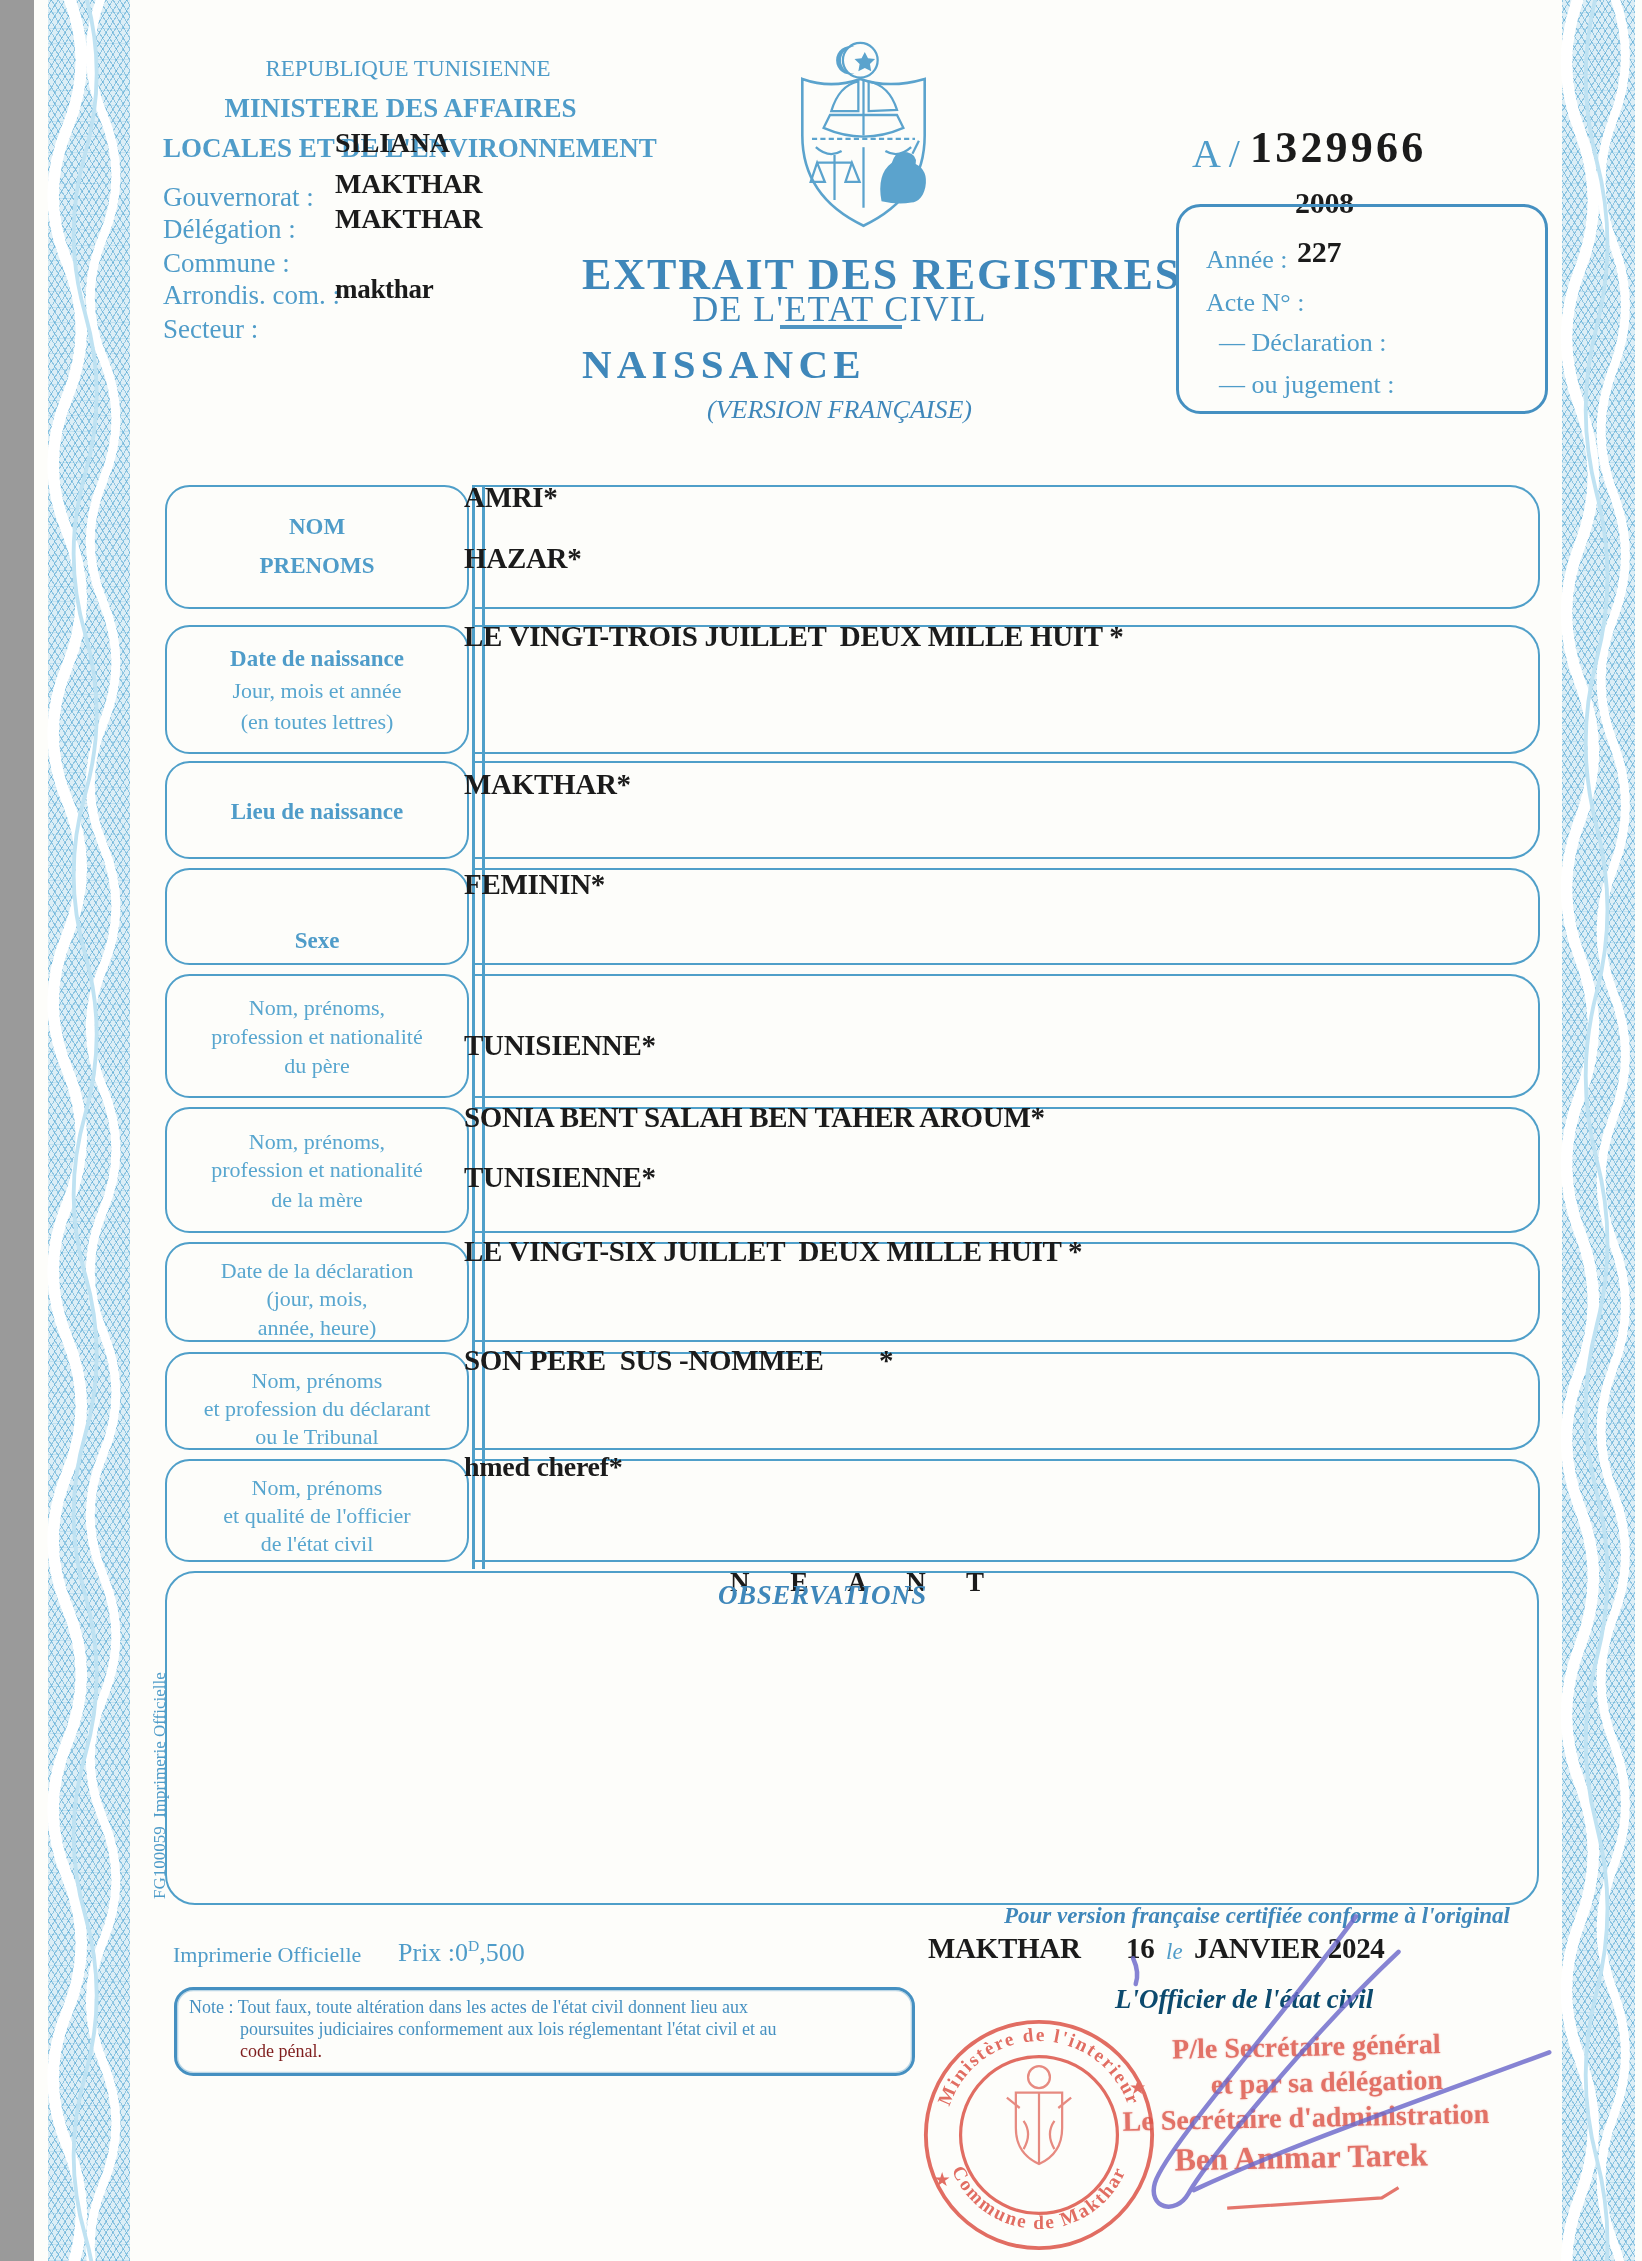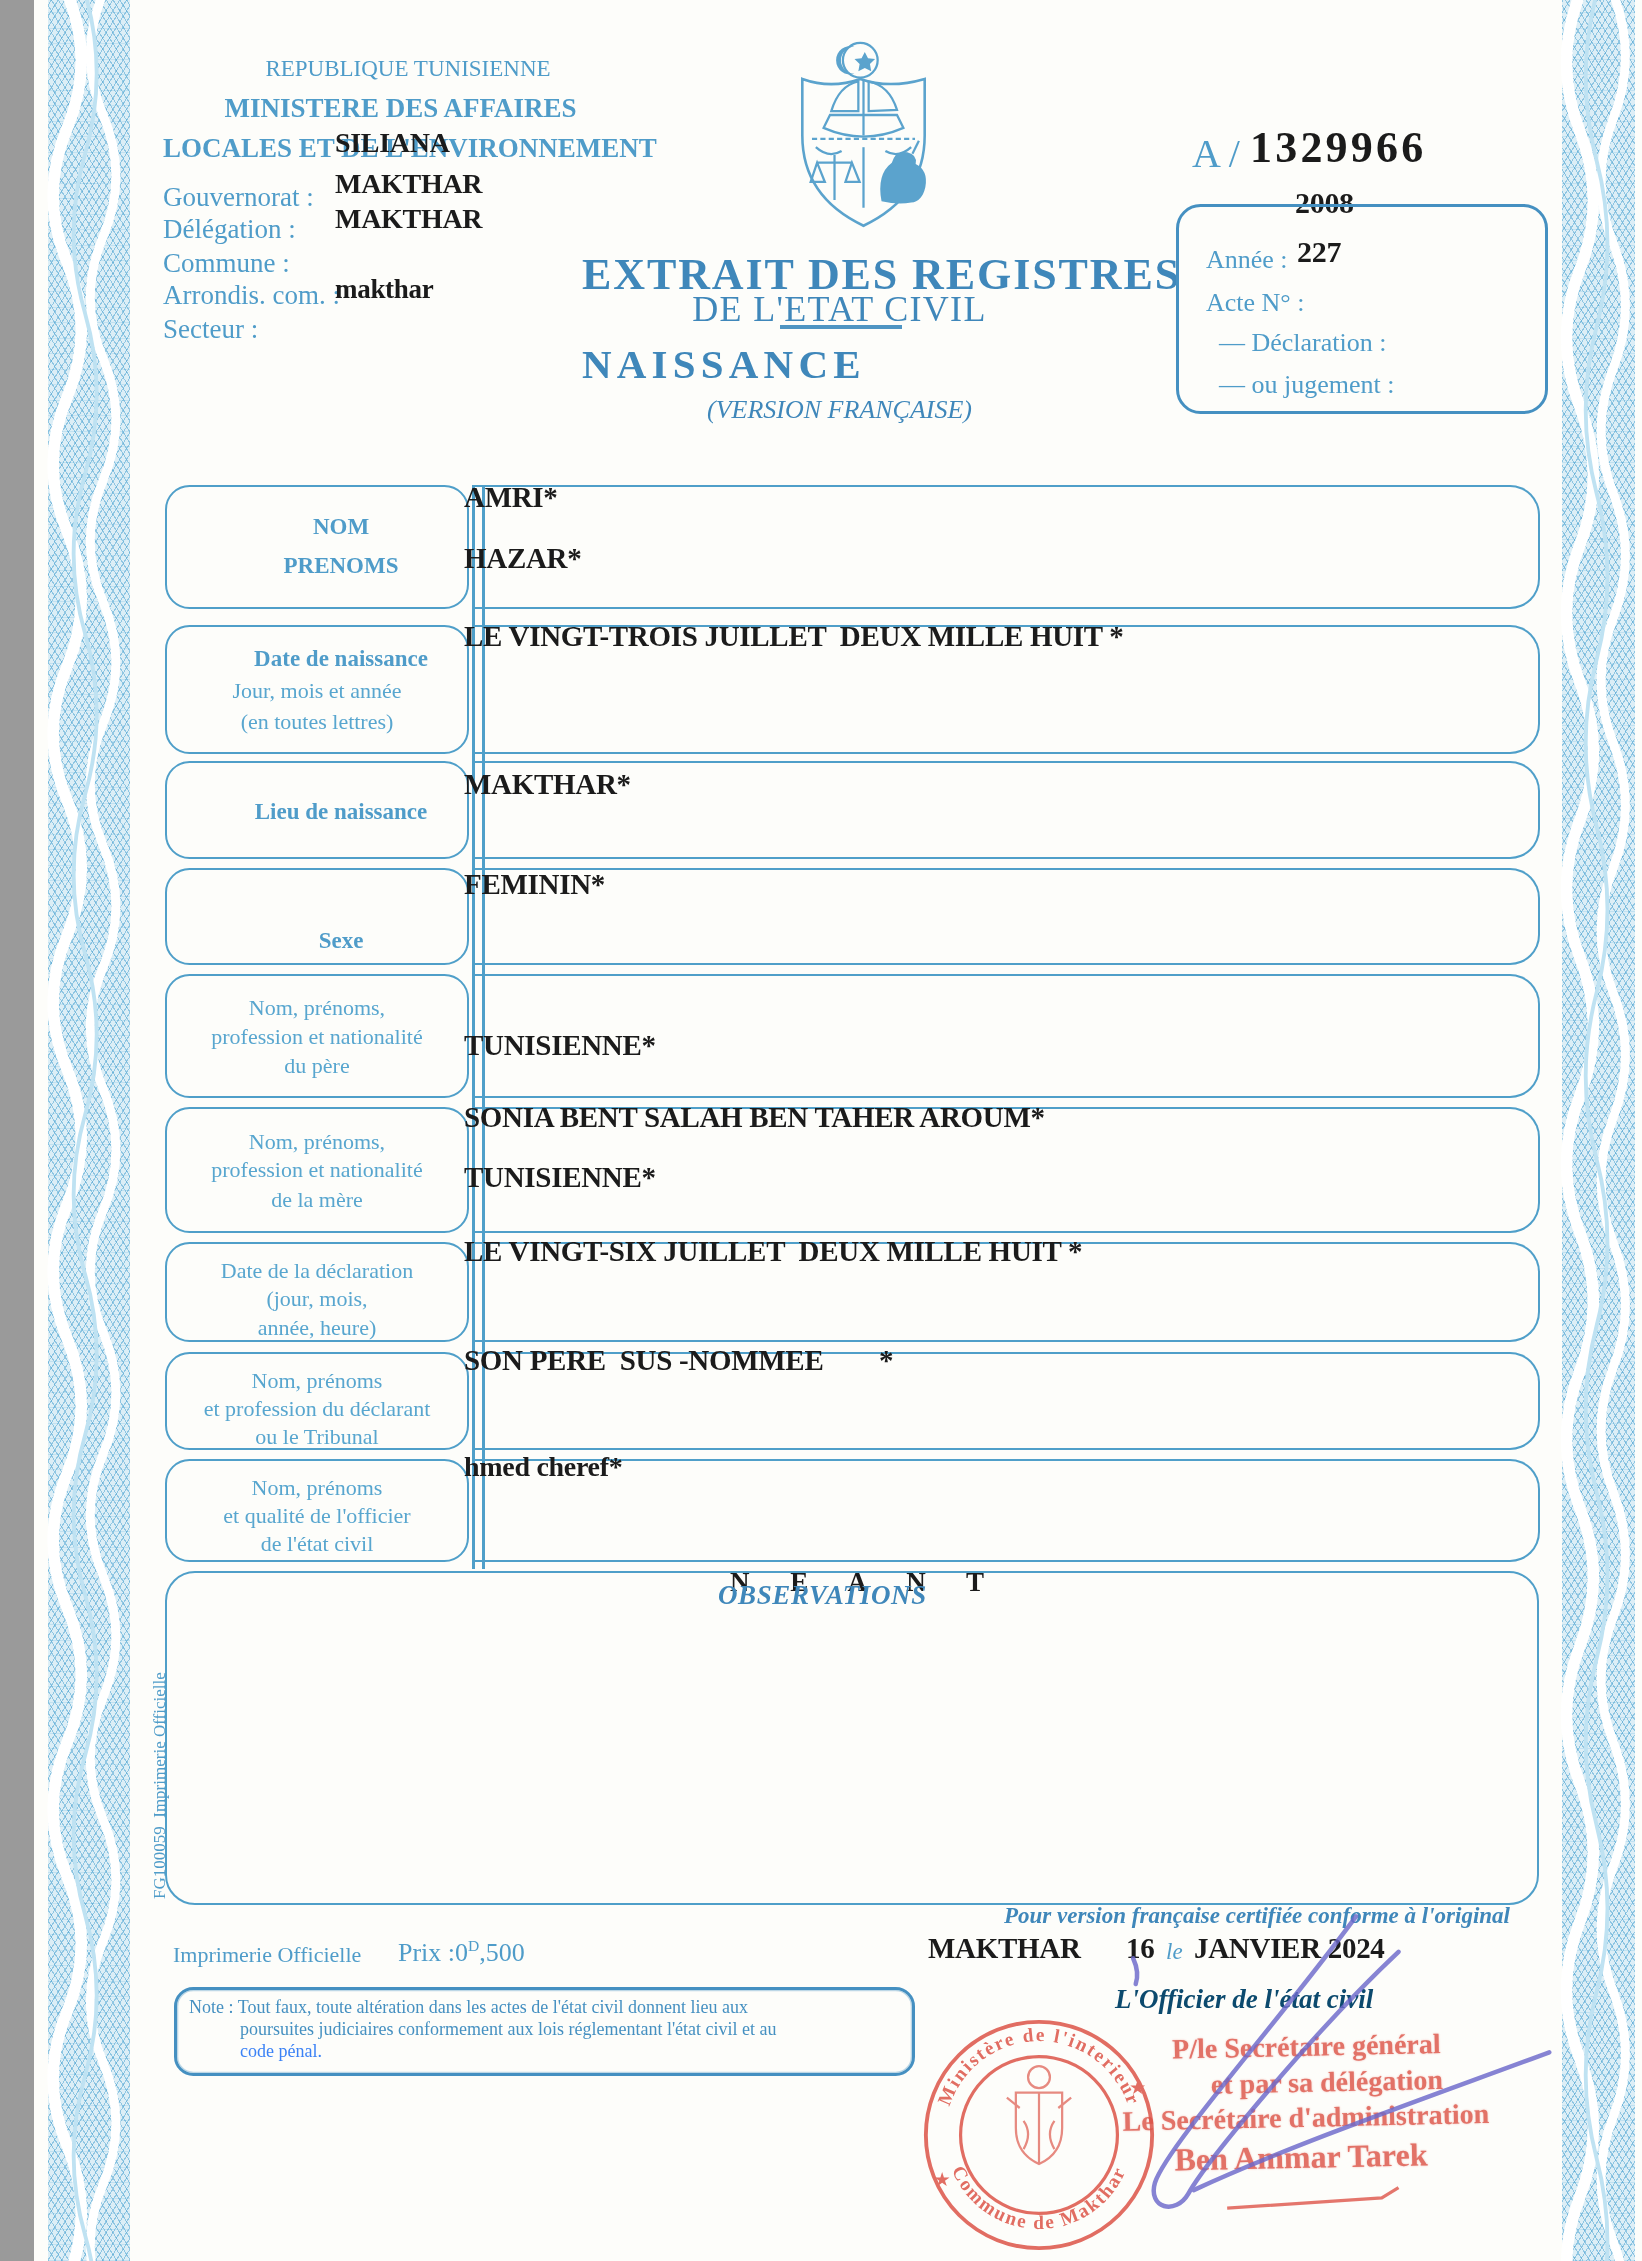--- a/index.html
+++ b/index.html
@@ -3,21 +3,21 @@
 <meta charset="utf-8">
 <style>
   html,body{margin:0;padding:0;background:#9a9a9a;}
   .page{position:relative;width:1643px;height:2261px;background:#fdfdfa;overflow:hidden;
         font-family:"Liberation Serif",serif;margin-left:34px;}
   .t{position:absolute;line-height:1;white-space:pre;}
   .blue{color:#4f9cc9;}
   .tblue{color:#3f87ba;}
   .typed{color:#1b1b1b;font-weight:bold;letter-spacing:-0.3px;}
   .lab{position:absolute;left:131px;width:304px;text-align:center;color:#58a6cf;font-size:22px;line-height:1;}
-  .labB{color:#4f9cc9;font-weight:bold;font-size:23px;padding-left:24px;}
+  .labB{color:#4f9cc9;font-weight:bold;font-size:23px;}
   .lbox{position:absolute;left:131px;width:304px;border:2.6px solid #4f9fc9;border-radius:24.5px;box-sizing:border-box;}
   .vbox{position:absolute;left:441px;width:1065px;border:2.6px solid #4f9fc9;border-left:none;
         border-radius:0 30px 30px 0;box-sizing:border-box;}
   .vline{position:absolute;width:2.6px;background:#4f9fc9;}
   .strip{position:absolute;top:0;height:2261px;
      background-color:rgba(187,224,241,.5);
      background-image:
        repeating-linear-gradient(58deg, rgba(80,165,210,.55) 0 1px, transparent 1px 5.8px),
        repeating-linear-gradient(-58deg, rgba(80,165,210,.55) 0 1px, transparent 1px 5.8px),
        repeating-linear-gradient(0deg, rgba(130,195,228,.3) 0 1.3px, transparent 1.3px 15.5px);}
@@ -169,21 +169,21 @@
   <div class="t blue" style="left:364px;top:1938px;font-size:26px"><span>Prix :0</span><span class="sup">D</span><span>,500</span></div>
   <div class="t typed" style="left:894px;top:1934px;font-size:29px">MAKTHAR</div>
   <div class="t typed" style="left:1092px;top:1934px;font-size:29px">16</div>
   <div class="t blue" style="left:1132px;top:1940px;font-size:23px;font-style:italic">le</div>
   <div class="t typed" style="left:1160px;top:1934px;font-size:29px">JANVIER 2024</div>
   <div class="t" style="left:1081px;top:1986px;font-size:27px;font-weight:bold;font-style:italic;color:#0c4a6e">L'Officier de l'état civil</div>
 
   <div style="position:absolute;left:140px;top:1987px;width:741px;height:89px;border:3.2px solid #4590c1;border-radius:19.3px;box-sizing:border-box;box-shadow:inset 0 0 0 1.3px rgba(69,144,193,.35)"></div>
   <div class="t" style="left:155px;top:1998px;font-size:18px;color:#4590c1">Note : Tout faux, toute altération dans les actes de l'état civil donnent lieu aux</div>
   <div class="t" style="left:206px;top:2020px;font-size:18px;color:#4590c1">poursuites judiciaires conformement aux lois réglementant l'état civil et au</div>
-  <div class="t" style="left:206px;top:2042px;font-size:18px;color:#3b82f6">code pénal.</div>
+  <div class="t" style="left:206px;top:2042px;font-size:18px;color:#7f1d1d">code pénal.</div>
 
   <svg style="left:888px;top:2018px" width="234" height="234" viewBox="0 0 364 364" opacity="0.85">
     <defs>
       <path id="arcTop" d="M 36,182 A 146,146 0 0 1 328,182"></path>
       <path id="arcBot" d="M 36,182 A 146,146 0 0 0 328,182"></path>
     </defs>
     <circle cx="182" cy="182" r="176" fill="none" stroke="#dd5448" stroke-width="6"></circle>
     <circle cx="182" cy="182" r="122" fill="none" stroke="#dd5448" stroke-width="5"></circle>
     <text font-family="Liberation Serif, serif" font-size="30" font-weight="bold" fill="#dd5448" letter-spacing="3">
       <textPath href="#arcTop" startOffset="50%" text-anchor="middle">Ministère de l'interieur</textPath>

